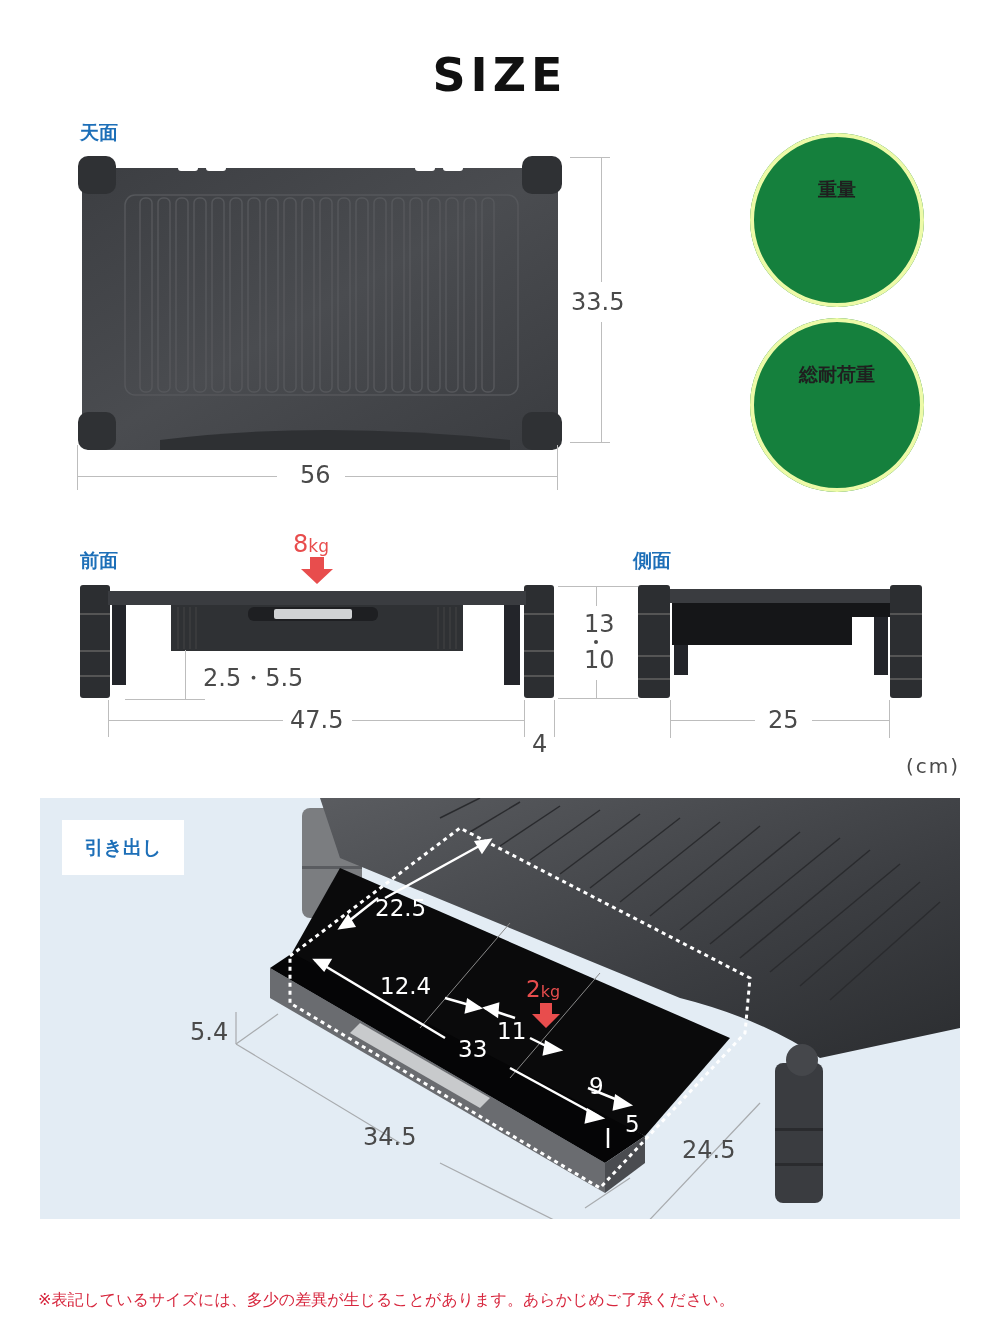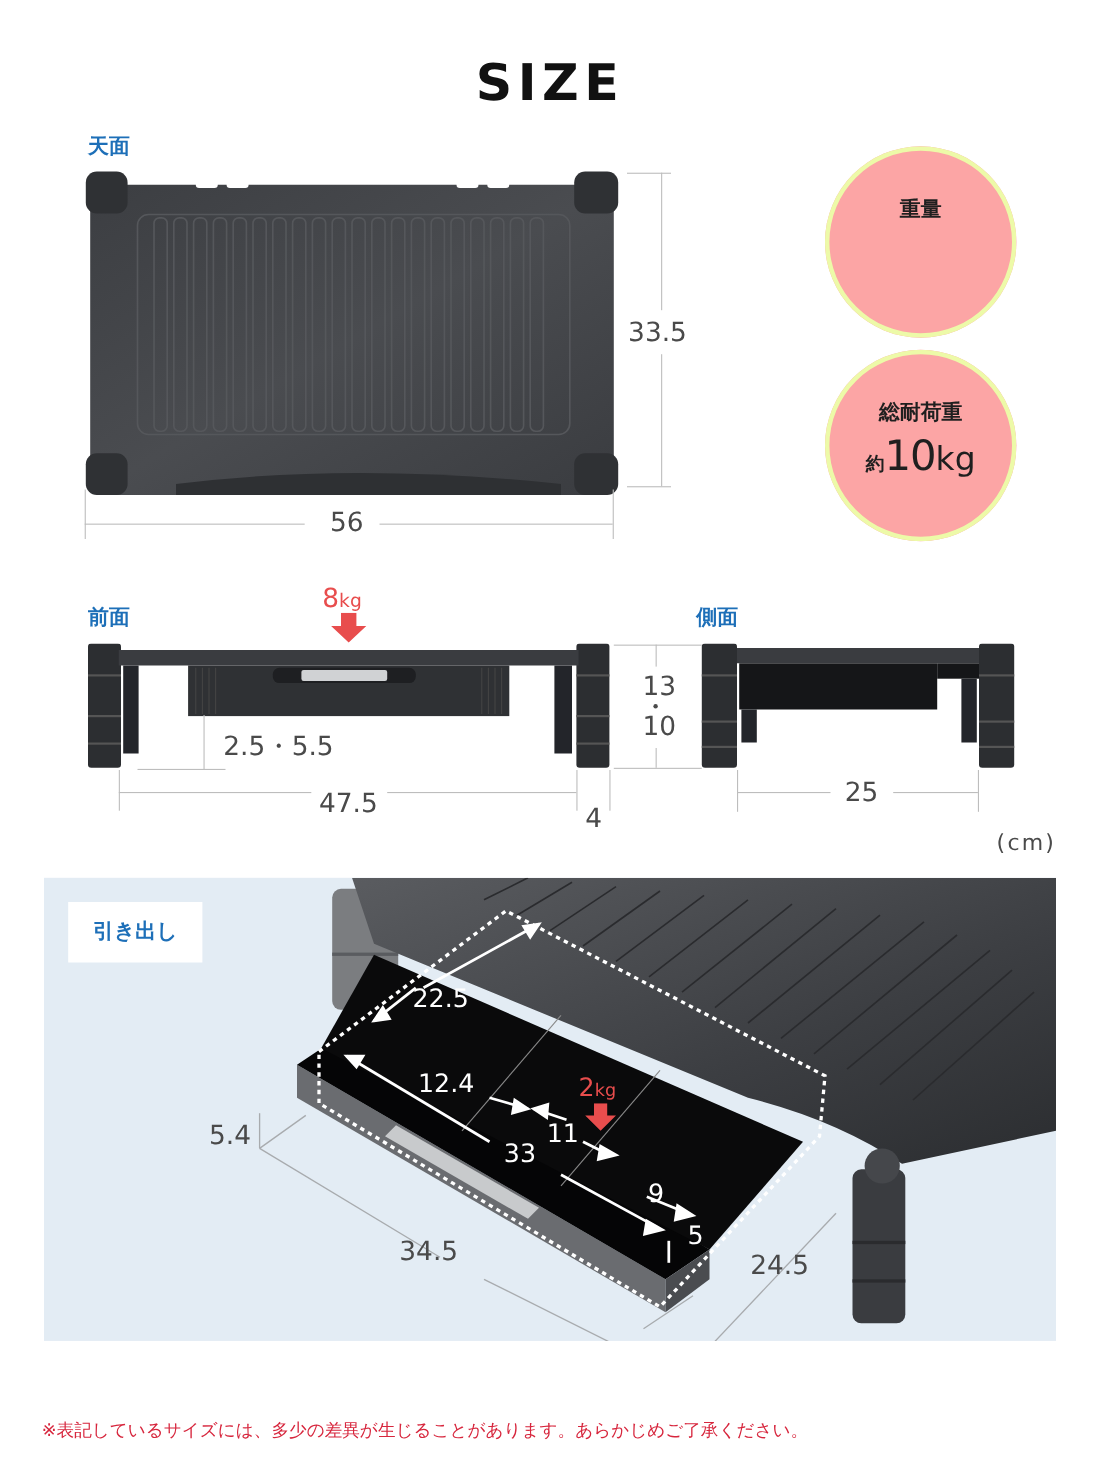--- a/index.html
+++ b/index.html
@@ -4,21 +4,21 @@
 <style>
   * { box-sizing: border-box; margin: 0; padding: 0; }
   html, body { width: 1000px; height: 1333px; background: #ffffff; overflow: hidden; }
   body { position: relative; font-family: "DejaVu Sans", "Liberation Sans", sans-serif; color: #3a3a3a; }
   .abs { position: absolute; }
   .title { left: 0; width: 1000px; top: 48px; text-align: center; font-size: 46px; font-weight: bold; letter-spacing: 5px; color: #111; font-family: "DejaVu Sans", sans-serif; }
   .view-label { color: #1d6fb8; font-size: 19px; font-weight: bold; }
   .dim { color: #4a4a4a; font-size: 24px; font-family: "DejaVu Sans", sans-serif; }
   .dim-w { color: #ffffff; font-size: 23px; font-family: "DejaVu Sans", sans-serif; }
   .line { position: absolute; background: #bdbdbd; }
-  .circle { width: 174px; height: 174px; border-radius: 50%; background: #fca5a5; box-shadow: 0 0 0 4px #edfaa8 inset; text-align: center; color: #1f1f1f; }
+  .circle { width: 174px; height: 174px; border-radius: 50%; background: #15803d; box-shadow: 0 0 0 4px #edfaa8 inset; text-align: center; color: #1f1f1f; }
   .circle .cl { font-size: 19px; font-weight: bold; margin-top: 44px; }
   .circle .cv { margin-top: 4px; }
   .circle .about { font-size: 17px; font-weight: bold; }
   .circle .num { font-size: 38px; letter-spacing: -1px; }
   .circle .unit { font-size: 30px; }
   .red { color: #e84d4d; }
   .unit-cm { color: #4a4a4a; font-size: 20px; letter-spacing: 2px; }
   .note { left: 38px; top: 1290px; font-size: 16px; color: #d7263d; }
   .drawer-bg { left: 40px; top: 798px; width: 920px; height: 421px; background: #e3ecf4; overflow: hidden; }
   .tag-box { left: 22px; top: 22px; width: 122px; height: 55px; background: #ffffff; color: #1d6fb8; font-size: 19px; font-weight: bold; line-height: 55px; text-align: center; }
@@ -88,23 +88,20 @@
 <div class="line" style="left:557px; top:445px; width:1px; height:45px;"></div>
 <div class="line" style="left:77px; top:476px; width:200px; height:1px;"></div>
 <div class="line" style="left:345px; top:476px; width:212px; height:1px;"></div>
 <div class="abs dim" style="left:300px; top:461px;">56</div>
 
 <div class="abs circle" style="left:750px; top:133px;">
   <div class="cl">重量</div>
 </div>
 <div class="abs circle" style="left:750px; top:318px;">
   <div class="cl">総耐荷重</div>
-  <div class="cv">
-    <span class="about">約</span><span class="num">10</span><span class="unit">kg</span>
-  </div>
 </div>
 
 <div class="abs view-label" style="left:80px; top:548px;">前面</div>
 
 <div class="abs red" style="left:293px; top:530px; font-size:24px;">
   <span>8</span><span style="font-size:17px;">kg</span>
 </div>
 <svg class="abs" style="left:300px; top:557px;" width="34" height="28">
   <path d="M10,0 L24,0 L24,12 L33,12 L17,27 L1,12 L10,12 Z" fill="#e84d4d"></path>
 </svg>
@@ -140,21 +137,21 @@
   <rect x="196" y="24" width="78" height="10" rx="2" fill="#d0d2d4"></rect>
 </svg>
 
 <div class="line" style="left:185px; top:650px; width:1px; height:50px;"></div>
 <div class="line" style="left:125px; top:699px; width:80px; height:1px;"></div>
 <div class="abs dim" style="left:203px; top:662px;">2.5・5.5</div>
 
 <div class="line" style="left:108px; top:700px; width:1px; height:37px;"></div>
 <div class="line" style="left:108px; top:720px; width:175px; height:1px;"></div>
 <div class="line" style="left:352px; top:720px; width:172px; height:1px;"></div>
-<div class="abs dim" style="left:290px; top:706px;margin-top:10px;">47.5</div>
+<div class="abs dim" style="left:290px; top:706px;">47.5</div>
 <div class="line" style="left:524px; top:700px; width:1px; height:37px;"></div>
 <div class="line" style="left:554px; top:700px; width:1px; height:37px;"></div>
 <div class="abs dim" style="left:532px; top:730px;">4</div>
 
 <div class="line" style="left:558px; top:586px; width:80px; height:1px;"></div>
 <div class="line" style="left:558px; top:698px; width:80px; height:1px;"></div>
 <div class="line" style="left:596px; top:586px; width:1px; height:20px;"></div>
 <div class="line" style="left:596px; top:680px; width:1px; height:18px;"></div>
 <div class="abs dim" style="left:584px; top:610px;">13</div>
 <div class="abs" style="left:594px; top:640px; width:4px; height:4px; border-radius:50%; background:#4a4a4a;"></div>

